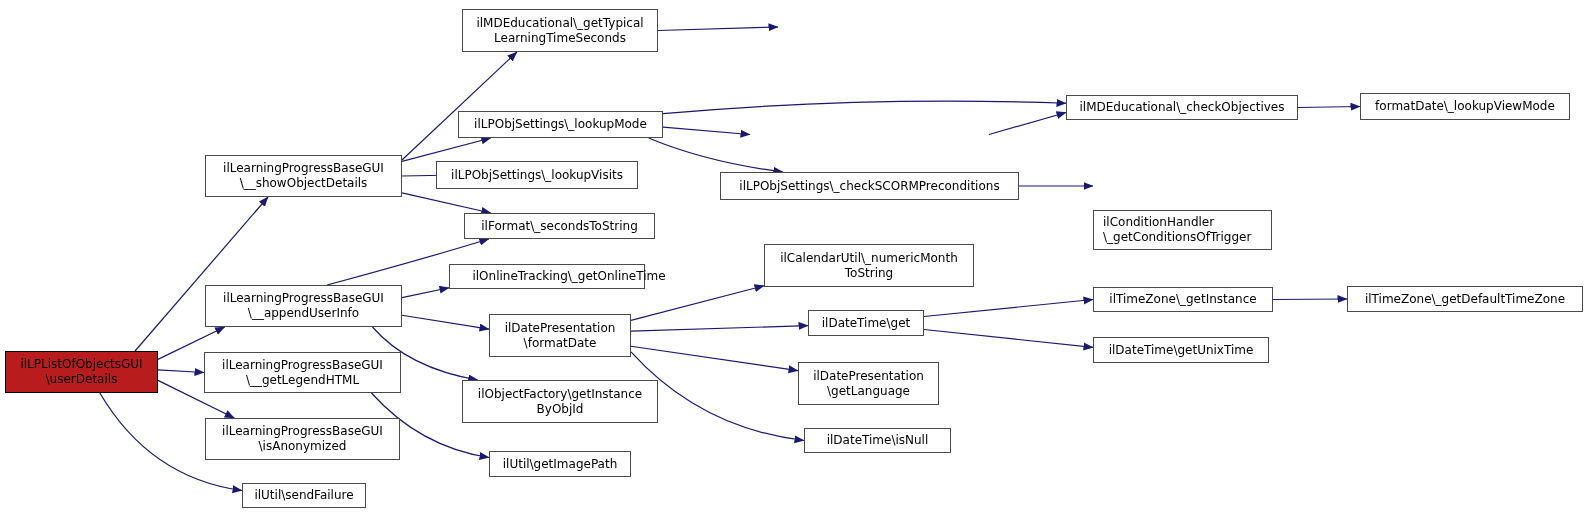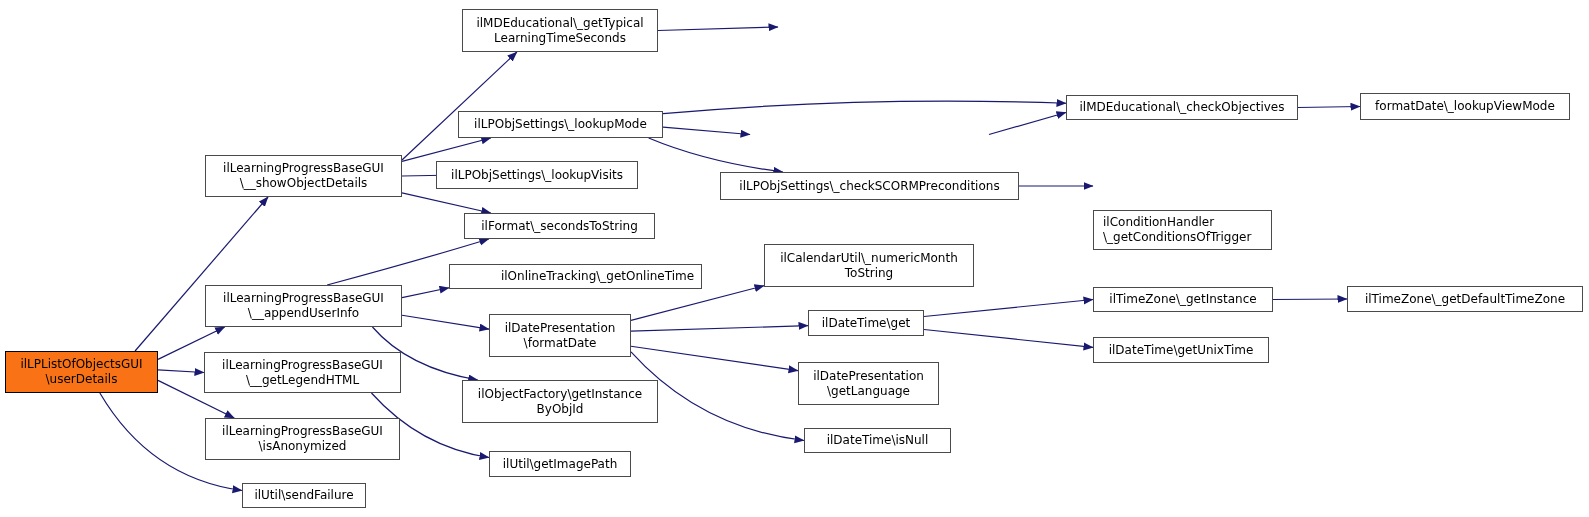--- a/index.html
+++ b/index.html
@@ -6,21 +6,21 @@
   .graph{position:relative;overflow:hidden;font-family:"DejaVu Sans",sans-serif;background:#ffffff;}
   .edges{position:absolute;left:0;top:0;z-index:1;}
   .nodes{position:absolute;left:0;top:0;width:100%;height:100%;z-index:2;}
   .node{
     position:absolute;box-sizing:border-box;
     background:#ffffff;border:1px solid #4a4a4a;
     display:flex;flex-direction:column;justify-content:center;align-items:center;
     font-size:12px;line-height:15px;color:#000;white-space:nowrap;
   }
   .node span{display:block;}
-  .node.root{background:#f97316;border:1px solid #000000;}
+  .node.root{background:#b91c1c;border:1px solid #000000;}
   .node.align-left{align-items:flex-start;padding-left:9px;}
 </style>
 </head>
 <body>
 
 <div class="graph" style="width: 1589px; height: 517px; background: rgb(255, 255, 255);">
   <svg class="edges" xmlns="http://www.w3.org/2000/svg" width="1589" height="517">
     <defs>
       <marker id="arrow" markerUnits="userSpaceOnUse" markerWidth="11" markerHeight="9" refX="9.5" refY="4" orient="auto">
         <path d="M0,0 L10,4 L0,8 Z" fill="#191970"></path>
@@ -98,21 +98,21 @@
       <div class="node" style="left: 1066px; top: 95px; width: 232px; height: 25px;">
         <span>ilMDEducational\_checkObjectives</span>
       </div>
       <div class="node" style="left: 1360px; top: 93px; width: 210px; height: 27px;">
         <span>formatDate\_lookupViewMode</span>
       </div>
       <div class="node align-left" style="left: 1093px; top: 164px; width: 179px; height: 40px; margin-top: 46px;">
         <span>ilConditionHandler</span>
         <span>\_getConditionsOfTrigger</span>
       </div>
-      <div class="node" style="left: 449px; top: 264px; width: 253px; height: 25px; padding-left: 44px;">
+      <div class="node" style="left: 449px; top: 264px; width: 196px; height: 25px; padding-left: 44px;">
         <span>ilOnlineTracking\_getOnlineTime</span>
       </div>
       <div class="node" style="left: 764px; top: 244px; width: 210px; height: 43px;">
         <span>ilCalendarUtil\_numericMonth</span>
         <span>ToString</span>
       </div>
       <div class="node" style="left: 489px; top: 314px; width: 142px; height: 43px;">
         <span>ilDatePresentation</span>
         <span>\formatDate</span>
       </div>

